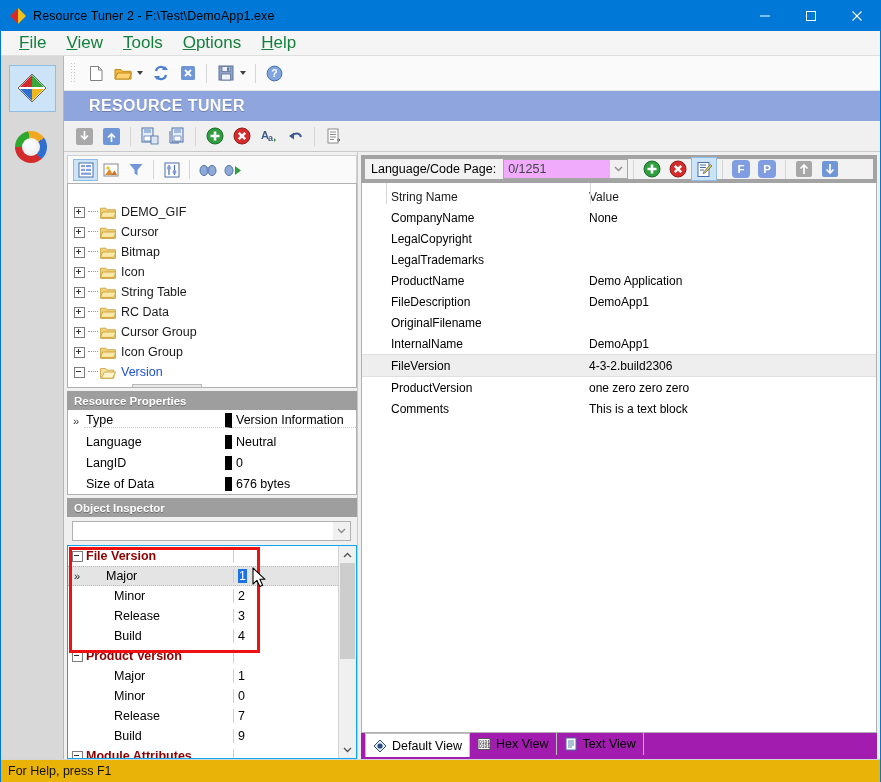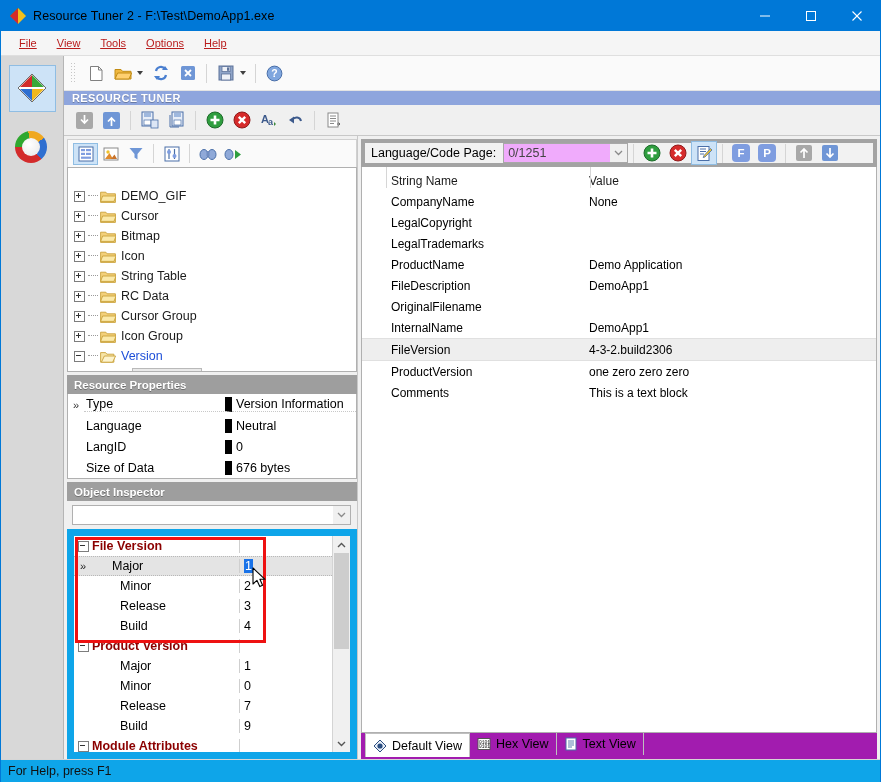--- a/index.html
+++ b/index.html
@@ -24,21 +24,21 @@
   .d-rig{border-top:8px solid transparent;border-bottom:8px solid transparent;border-left:8px solid #f0c020;right:0;top:0;}
   .tb-title{color:#000000;font-size:12.5px;letter-spacing:.1px;}
   .tb-btns{position:absolute;right:0;top:0;height:30px;display:flex;}
   .tb-btn{width:46px;height:30px;display:flex;align-items:center;justify-content:center;
           color:#fff;font-size:13px;line-height:1;}
   .tb-btn svg{display:block;}
 
   
   .menubar{height:24px;background:#f5f5f5;border-bottom:1px solid #dfdfdf;
            display:flex;align-items:center;padding-left:8px;}
-  .menu-item{padding:3px 10px;font-size:11px;color:#b91c1c;text-decoration:underline;}
+  .menu-item{padding:3px 10px;font-size:17px;color:#15803d;}
   .menu-item u{text-decoration:underline;}
 
   
   .main{display:flex;height:703px;}
 
   
   .rail{width:63px;background:#d8d8d8;border-right:1px solid #b5b5b5;
         padding-top:9px;box-sizing:border-box;flex:none;}
   .rail-btn{width:47px;height:47px;margin:0 auto 12px auto;display:flex;
             align-items:center;justify-content:center;box-sizing:border-box;}
@@ -56,22 +56,22 @@
   .toolbar1{height:34px;background:#fafafa;border-bottom:1px solid #e3e3e3;
             display:flex;align-items:center;padding-left:6px;}
   .grip{width:7px;height:22px;margin-right:5px;
         background-image:radial-gradient(#c0c0c0 1px,transparent 1px);
         background-size:3px 3px;opacity:.9;}
   .tbtn{width:27px;height:26px;display:flex;align-items:center;justify-content:center;}
   .tsep{width:1px;height:19px;background:#d5d5d5;margin:0 5px;}
   .caret{width:0;height:0;border-left:3.5px solid transparent;border-right:3.5px solid transparent;
          border-top:4px solid #404040;margin:0 4px 0 1px;}
 
-  .banner{height:14px;background:#8ea5dd;color:#fff;font-weight:bold;font-size:11px;
-          letter-spacing:.4px;display:flex;align-items:center;padding-left:8px;
+  .banner{height:30px;background:#8ea5dd;color:#fff;font-weight:bold;font-size:16px;
+          letter-spacing:.4px;display:flex;align-items:center;padding-left:25px;
           font-family:"Liberation Sans",sans-serif;
           text-shadow:0 1px 0 rgba(0,0,0,.25);}
   .toolbar2{height:30px;background:#f0f0f0;border-bottom:1px solid #c8c8c8;
             display:flex;align-items:center;padding-left:7px;}
 
   .panes{flex:1;display:flex;min-height:0;background:#f0f0f0;}
 
   
   .lpane{width:294px;flex:none;display:flex;flex-direction:column;
          border-right:1px solid #c8c8c8;box-sizing:border-box;padding:3px 0 0 3px;}
@@ -106,21 +106,21 @@
   .pval{flex:1;padding-left:4px;}
   .prow.first .pname,.prow.first .pval{border-bottom:1px dotted #c8c8c8;}
 
   .oi-combo-wrap{background:#f0f0f0;padding:4px 6px 4px 5px;box-sizing:border-box;}
   .oi-combo{height:20px;background:#fff;border:1px solid #b0b0b0;display:flex;align-items:center;
             box-sizing:border-box;}
   .oi-combo .fill{flex:1;}
   .oi-arrow{width:17px;height:18px;display:flex;align-items:center;justify-content:center;
             background:#f0f0f0;}
 
-  .oi-grid{flex:1;background:#fff;border:7px solid #0ea5e9;display:flex;min-height:0;
+  .oi-grid{flex:1;background:#fff;border:1px solid #0ea5e9;display:flex;min-height:0;
            position:relative;overflow:hidden;box-sizing:border-box;}
   .oi-rows{flex:1;min-width:0;}
   .oirow{height:20px;display:flex;align-items:center;font-size:12.5px;position:relative;}
   .oirow .gut{width:18px;flex:none;display:flex;align-items:center;justify-content:center;color:#222;font-size:11px;}
   .oirow .nm{flex:none;width:148px;box-sizing:border-box;border-right:1px solid #cfcfcf;}
   .oirow .vl{flex:1;padding-left:4px;box-sizing:border-box;}
   .oirow.group{font-weight:bold;color:#8b0000;}
   .oirow.group .nm{padding-left:0;}
   .oirow.group .gexp{width:9px;height:9px;border:1px solid #7d7d7d;background:#fff;position:relative;margin:0 3px 0 4px;flex:none;}
   .oirow.group .gexp:before{content:"";position:absolute;left:1px;top:3px;width:5px;height:1px;background:#333;}
@@ -160,21 +160,21 @@
   .scol2{flex:1;padding-left:2px;box-sizing:border-box;}
   .sdiv{position:absolute;top:0;bottom:0;width:1px;background:#d6d6d6;}
 
   .tabbar{height:26px;background:#a21caf;display:flex;align-items:flex-start;padding-left:4px;}
   .tab{height:22px;display:flex;align-items:center;padding:0 7px;font-size:12.5px;
        border-right:1px solid #bfbfbf;}
   .tab.active{background:#fff;border:1px solid #bfbfbf;border-bottom:none;height:23px;}
   .tab .ti{margin-right:5px;display:flex;align-items:center;}
 
   
-  .status{height:22px;background:#0ea5e9;border-top:1px solid #d6d6d6;
+  .status{height:22px;background:#eab308;border-top:1px solid #d6d6d6;
           display:flex;align-items:center;padding-left:7px;font-size:12.5px;color:#111;}
 
   .cursor{position:absolute;pointer-events:none;}
 </style>
 </head>
 <body>
 
 <div class="app">
 
   <div class="titlebar">

